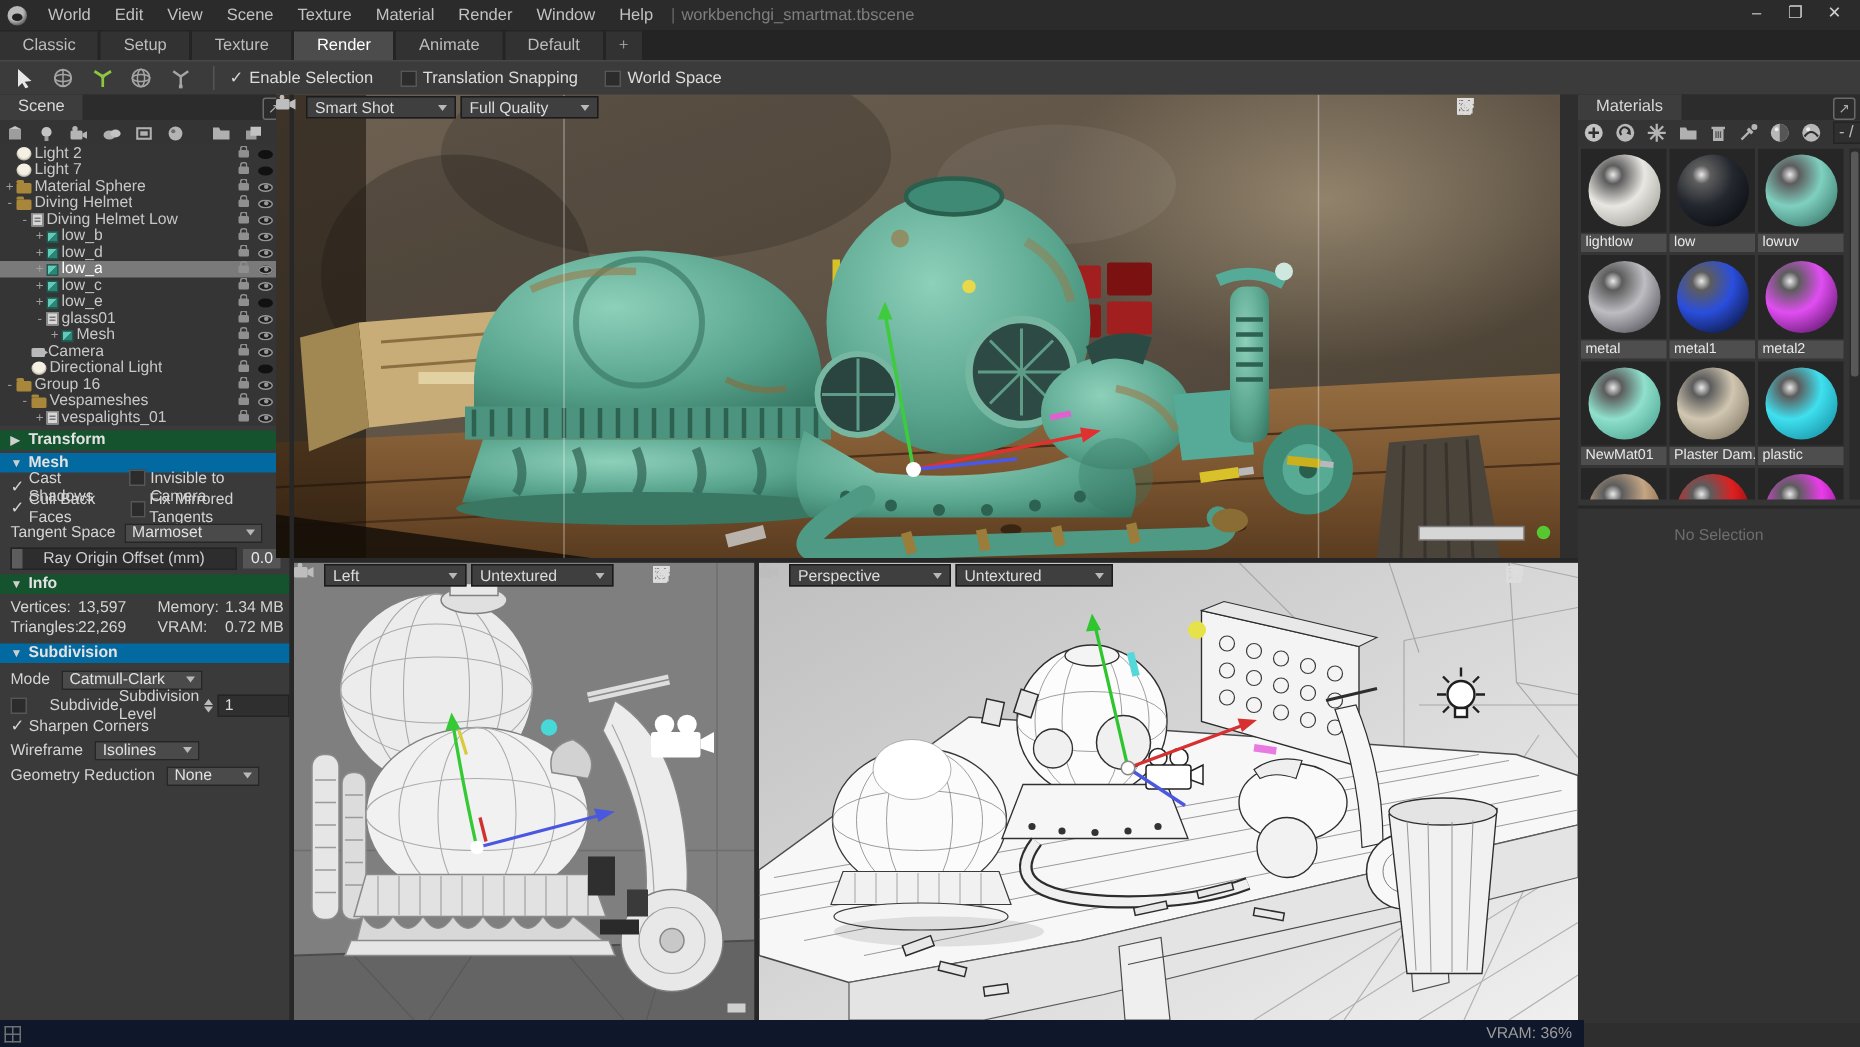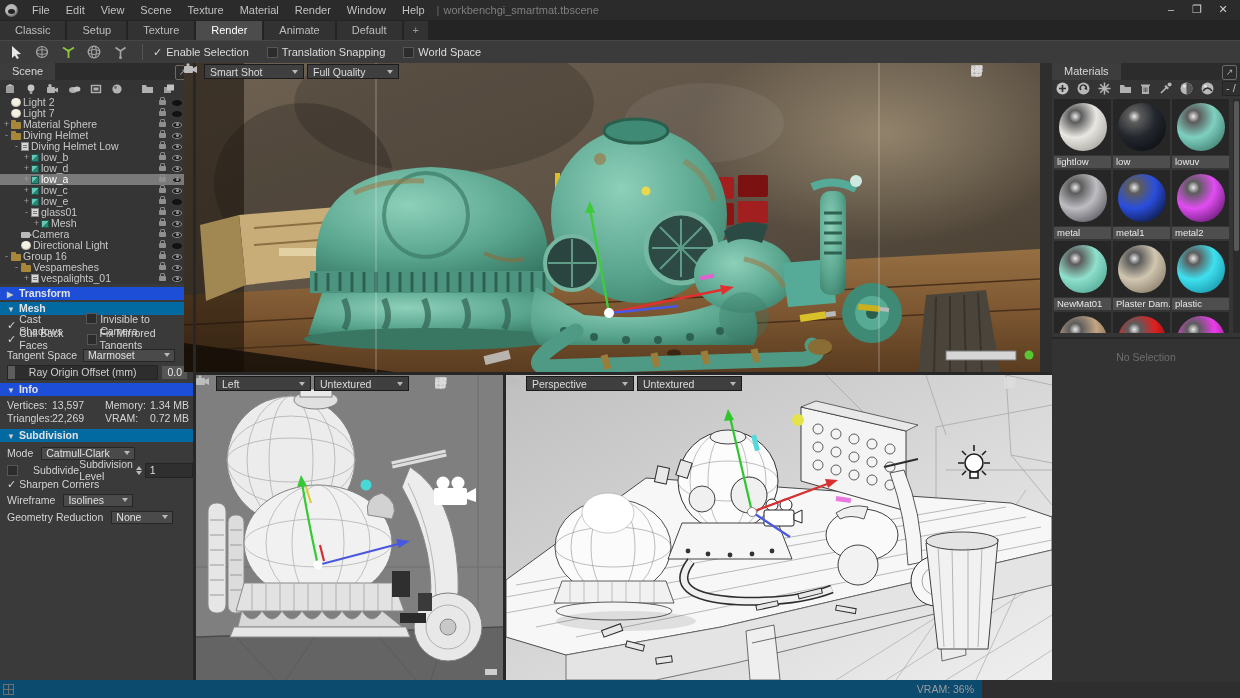--- a/index.html
+++ b/index.html
@@ -64,21 +64,21 @@
   .ti.folder:before{content:"";position:absolute;left:0;top:-2px;width:5px;height:2px;background:#a8873b;border-radius:1px 1px 0 0;}
   .ti.mesh{background:linear-gradient(135deg,#63c9b9 0 50%,#2c8577 50%);border:1px solid #1d5a50;width:8px;height:8px;box-sizing:border-box;}
   .ti.meshdoc{background:#d6d6d6;width:8px;border:1px solid #8a8a8a;box-sizing:border-box;}
   .ti.meshdoc:after{content:"";position:absolute;left:1px;top:2px;width:4px;height:1px;background:#777;box-shadow:0 2px 0 #777;}
   .ti.camera{background:#b9b9b9;width:9px;height:6px;margin-top:1px;border-radius:1px;}
   .ti.camera:before{content:"";position:absolute;right:-2px;top:1px;border-left:3px solid #b9b9b9;border-top:2px solid transparent;border-bottom:2px solid transparent;}
 
   
   .sec{position:absolute;left:0;width:193px;height:13px;line-height:13px;padding-left:7px;box-sizing:border-box;color:#e2e2e2;font-weight:bold;font-size:10.5px;}
   .sec .arr{display:inline-block;width:9px;color:#cfcfcf;font-size:8px;}
-  .sec.dark{background:#1d4ed8;}
+  .sec.dark{background:#14532d;}
   .sec.lite{background:#0369a1;}
   .prow{position:absolute;left:0;width:193px;height:14px;display:flex;align-items:center;font-size:10.5px;color:#d4d4d4;}
   .plabel{padding-left:7px;}
   .dd{background:#4a4a4a;border:1px solid #262626;height:13px;display:inline-flex;align-items:center;justify-content:space-between;padding:0 4px;box-sizing:border-box;color:#e0e0e0;gap:6px;}
   .caret{width:0;height:0;border-left:3px solid transparent;border-right:3px solid transparent;border-top:4px solid #b8b8b8;}
   .sliderbar{position:relative;background:#2d2d2d;height:13px;flex:1;margin:0 4px 0 7px;border:1px solid #242424;}
   .slider-handle{position:absolute;left:0;top:0;width:7px;height:100%;background:#5d5d5d;}
   .slider-label{position:absolute;left:0;right:0;text-align:center;line-height:12px;color:#cfcfcf;}
   .valbox{background:#555;height:13px;line-height:13px;padding:0 5px;margin-right:6px;color:#e8e8e8;}
   .spin{display:inline-flex;flex-direction:column;justify-content:center;gap:1px;margin:0 3px;}
@@ -106,40 +106,40 @@
   .mat-thumb{height:56px;background:#262626;display:flex;align-items:center;justify-content:center;}
   .mat-sphere{width:48px;height:48px;border-radius:50%;}
   .mat-label{height:12px;line-height:12px;background:#4e4e4e;color:#e8e8e8;font-size:9.5px;padding:0 3px;margin-top:1px;overflow:hidden;white-space:nowrap;}
   .mat-scroll{position:absolute;right:0;top:36px;width:7px;height:234px;background:#2b2b2b;}
   .mat-thumbbar{position:absolute;left:1px;top:2px;width:5px;height:150px;background:#585858;border-radius:2px;}
   .nosel-panel{position:absolute;left:0;top:274px;width:188px;height:343px;background:#333;border-top:2px solid #272727;}
   .nosel-text{margin-top:12px;text-align:center;color:#6e6e6e;font-size:10.5px;}
   .counterbox{margin-left:auto;background:#2f2f2f;border:1px solid #242424;height:13px;line-height:13px;min-width:30px;text-align:right;padding:0 3px;color:#bbb;display:flex;align-items:center;gap:2px;}
 
   
-  .statusbar{left:0;top:680px;width:982px;height:18px;background:#0c4a6e;display:flex;align-items:center;}
+  .statusbar{left:0;top:680px;width:1056px;height:18px;background:#0f172a;display:flex;align-items:center;}
   .grid-icon{width:11px;height:11px;margin-left:3px;background:
      linear-gradient(#6f6f6f,#6f6f6f) 0 0/11px 1px no-repeat,
      linear-gradient(#6f6f6f,#6f6f6f) 0 5px/11px 1px no-repeat,
      linear-gradient(#6f6f6f,#6f6f6f) 0 10px/11px 1px no-repeat,
      linear-gradient(#6f6f6f,#6f6f6f) 0 0/1px 11px no-repeat,
      linear-gradient(#6f6f6f,#6f6f6f) 5px 0/1px 11px no-repeat,
      linear-gradient(#6f6f6f,#6f6f6f) 10px 0/1px 11px no-repeat;}
   .vram-text{margin-left:auto;padding-right:8px;color:#9c9c9c;font-size:10.5px;}
 
   .divider-v{background:#272727;}
 </style>
 </head>
 <body>
 
 <div class="app">
 
   <div class="abs titlebar">
     <span class="logo"></span>
-    <span class="menu-item">File</span>
+    <span class="menu-item">World</span>
     <span class="menu-item">Edit</span>
     <span class="menu-item">View</span>
     <span class="menu-item">Scene</span>
     <span class="menu-item">Texture</span>
     <span class="menu-item">Material</span>
     <span class="menu-item">Render</span>
     <span class="menu-item">Window</span>
     <span class="menu-item">Help</span>
     <span class="menu-sep">|</span>
     <span class="doc-title">workbenchgi_smartmat.tbscene</span>

